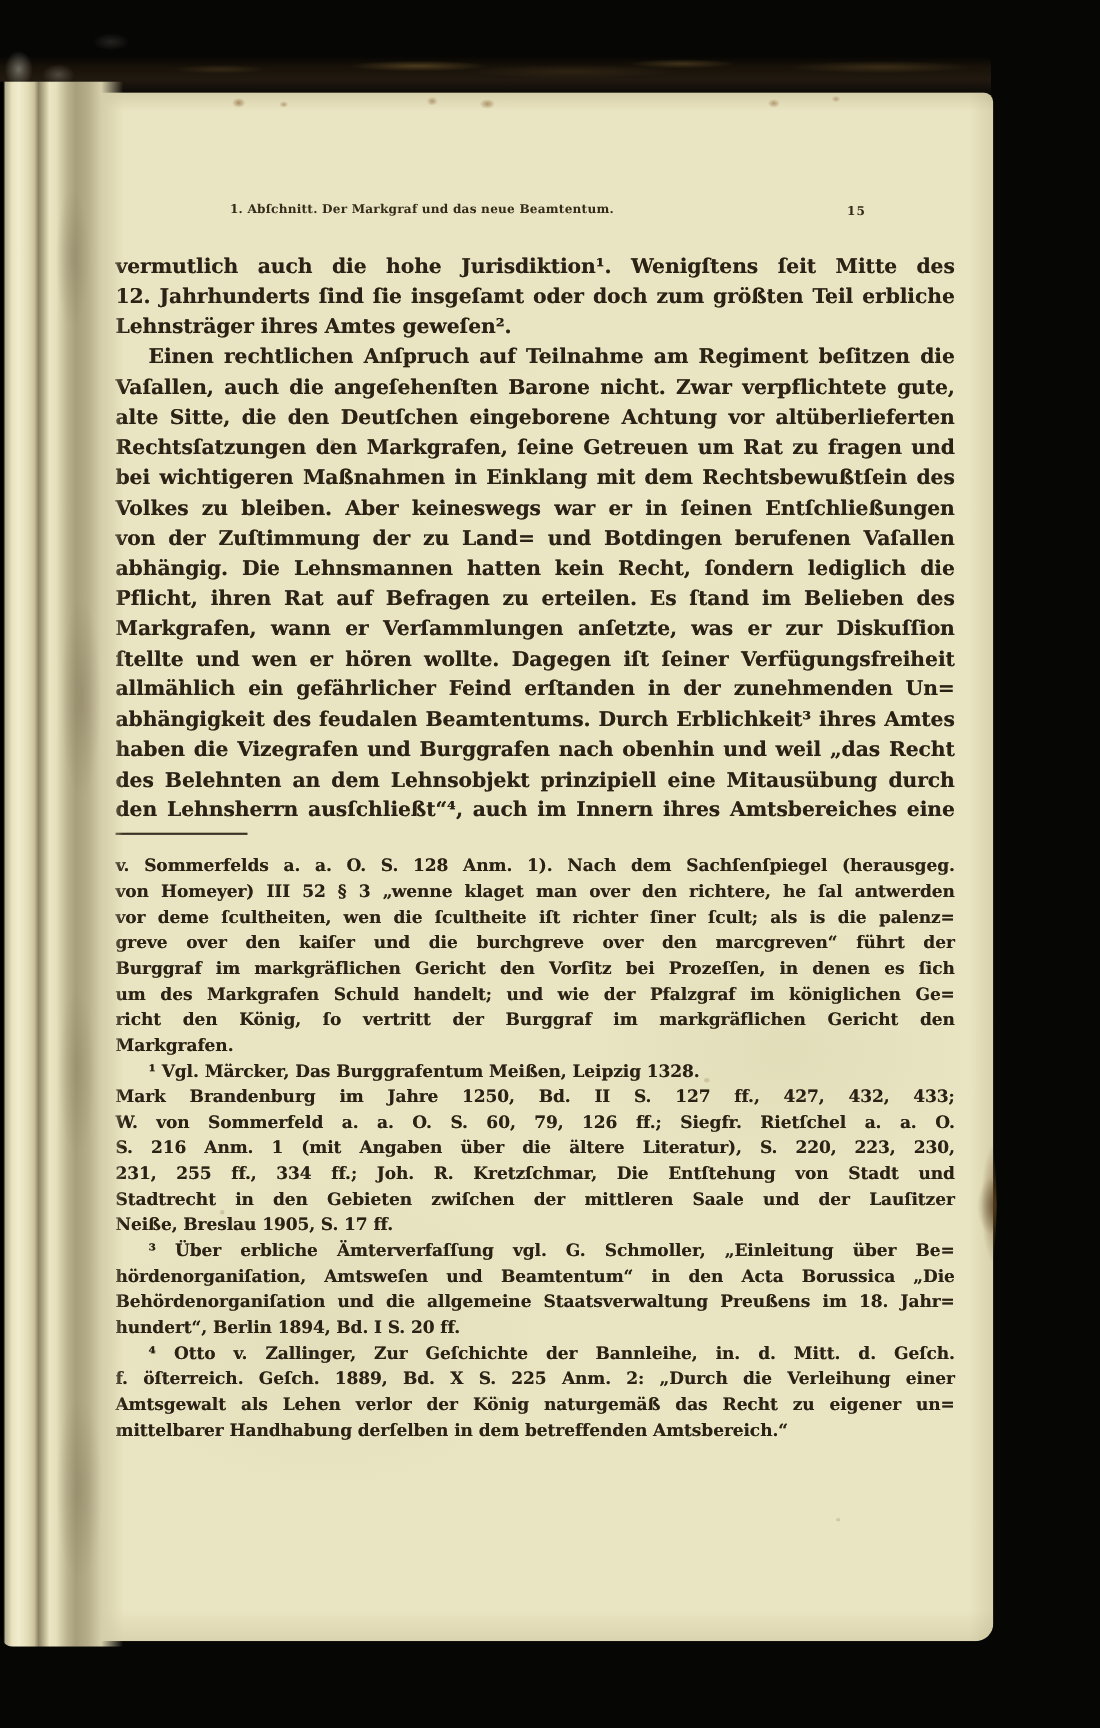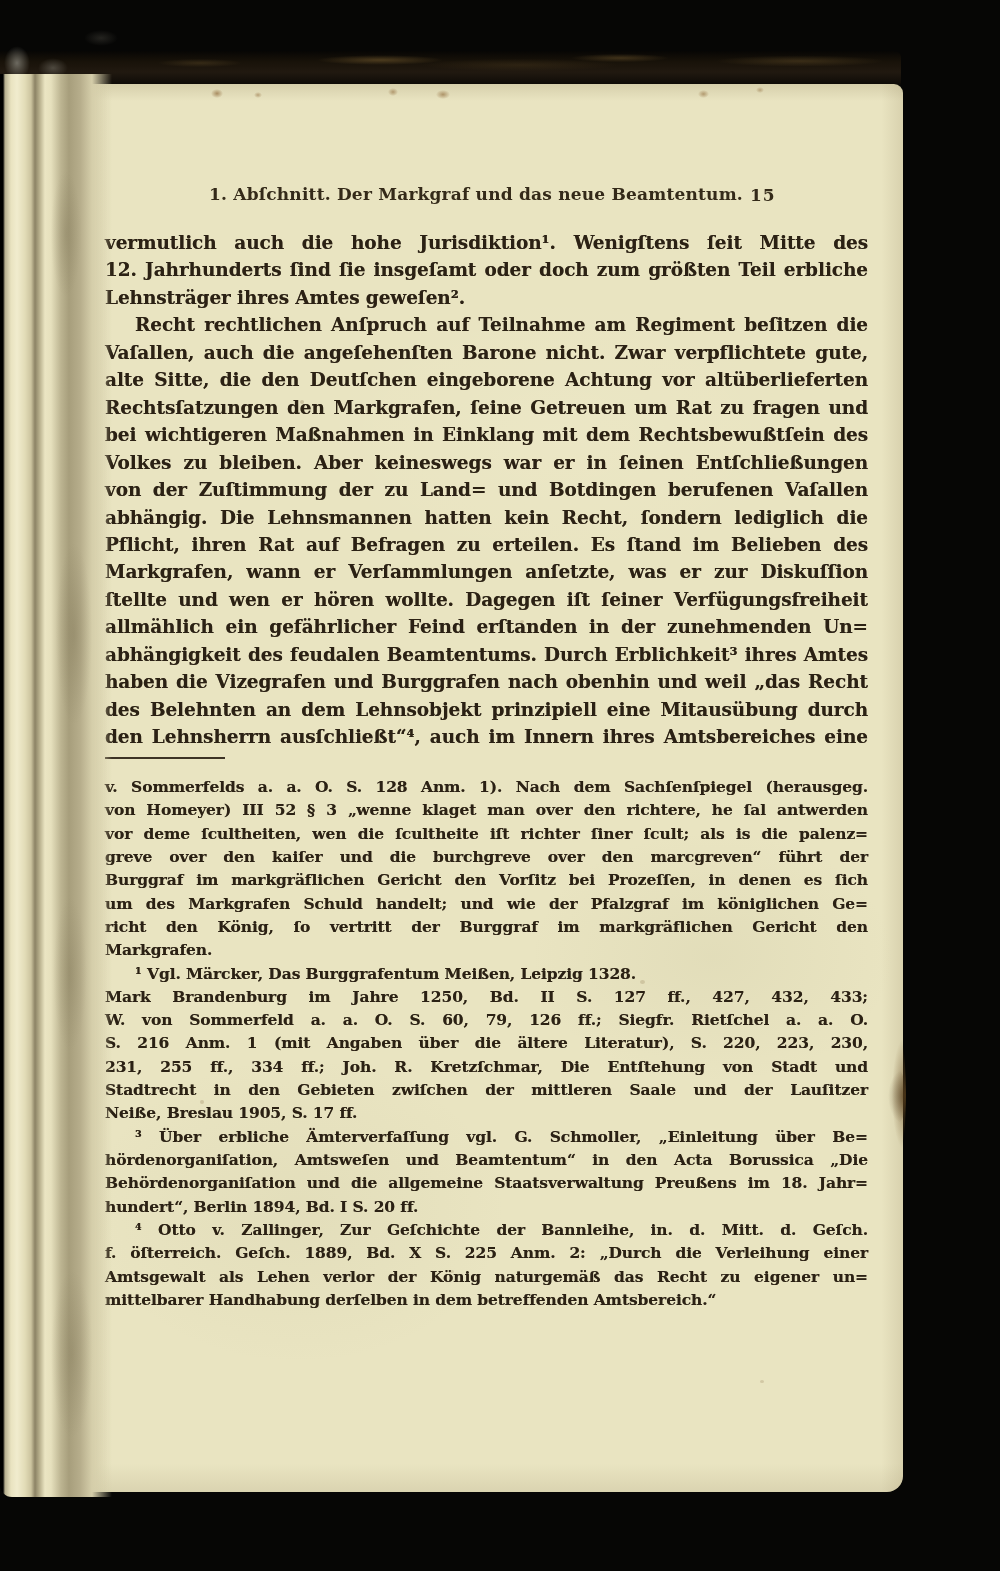--- a/index.html
+++ b/index.html
@@ -43,23 +43,23 @@
         #b6af90 5px,#e9e3c0 11px,#f1ecce 17px,#e2dcb7 25px,
         #ccc49f 31px,#8c8365 35px,#b2aa87 39px,
         #ebe5c3 45px,#e6e0bd 51px,
         #bcb491 61px,#a79e7c 69px,#b6ad8b 80px,
         #d5ceaa 92px, rgba(233,228,195,0) 112px);
     border-radius:0 0 8px 12px;}
 
   
   .text-block{position:absolute;left:67px;width:763px;color:#2b2114;}
   .header{position:absolute;left:0;top:100px;width:865px;height:26px;
-          font-size:17px;font-weight:700;color:#342a19;letter-spacing:.2px;}
+          font-size:11px;font-weight:700;color:#342a19;letter-spacing:.2px;}
   .htitle{position:absolute;left:171px;top:0;white-space:nowrap;}
-  .hnum{position:absolute;left:712px;top:1px;letter-spacing:1px;}
+  .hnum{position:absolute;left:732px;top:1px;letter-spacing:1px;}
 
   .main{top:145px;font-size:18.5px;font-weight:700;line-height:27.45px;
         text-shadow:0 0 .4px rgba(43,33,20,.55);letter-spacing:-.1px;}
   .fns{top:691px;font-size:15.5px;font-weight:700;line-height:23.32px;
        text-shadow:0 0 .3px rgba(43,33,20,.5);letter-spacing:-.1px;}
 
   .line{text-align:justify;text-align-last:justify;white-space:normal;}
   .line.endline{text-align-last:left;}
   .line.indent{padding-left:30px;}
 
@@ -85,21 +85,21 @@
       <span class="hnum">15</span>
     </div>
 
     <div class="text-block main">
       <div class="para">
           <div class="line">vermutlich auch die hohe Jurisdiktion¹. Wenigſtens ſeit Mitte des</div>
           <div class="line">12. Jahrhunderts ſind ſie insgeſamt oder doch zum größten Teil erbliche</div>
           <div class="line endline">Lehnsträger ihres Amtes geweſen².</div>
         </div>
       <div class="para">
-          <div class="line indent">Recht rechtlichen Anſpruch auf Teilnahme am Regiment beſitzen die</div>
+          <div class="line indent">Einen rechtlichen Anſpruch auf Teilnahme am Regiment beſitzen die</div>
           <div class="line">Vaſallen, auch die angeſehenſten Barone nicht. Zwar verpflichtete gute,</div>
           <div class="line">alte Sitte, die den Deutſchen eingeborene Achtung vor altüberlieferten</div>
           <div class="line">Rechtsſatzungen den Markgrafen, ſeine Getreuen um Rat zu fragen und</div>
           <div class="line">bei wichtigeren Maßnahmen in Einklang mit dem Rechtsbewußtſein des</div>
           <div class="line">Volkes zu bleiben. Aber keineswegs war er in ſeinen Entſchließungen</div>
           <div class="line">von der Zuſtimmung der zu Land= und Botdingen berufenen Vaſallen</div>
           <div class="line">abhängig. Die Lehnsmannen hatten kein Recht, ſondern lediglich die</div>
           <div class="line">Pflicht, ihren Rat auf Befragen zu erteilen. Es ſtand im Belieben des</div>
           <div class="line">Markgrafen, wann er Verſammlungen anſetzte, was er zur Diskuſſion</div>
           <div class="line">ſtellte und wen er hören wollte. Dagegen iſt ſeiner Verfügungsfreiheit</div>

